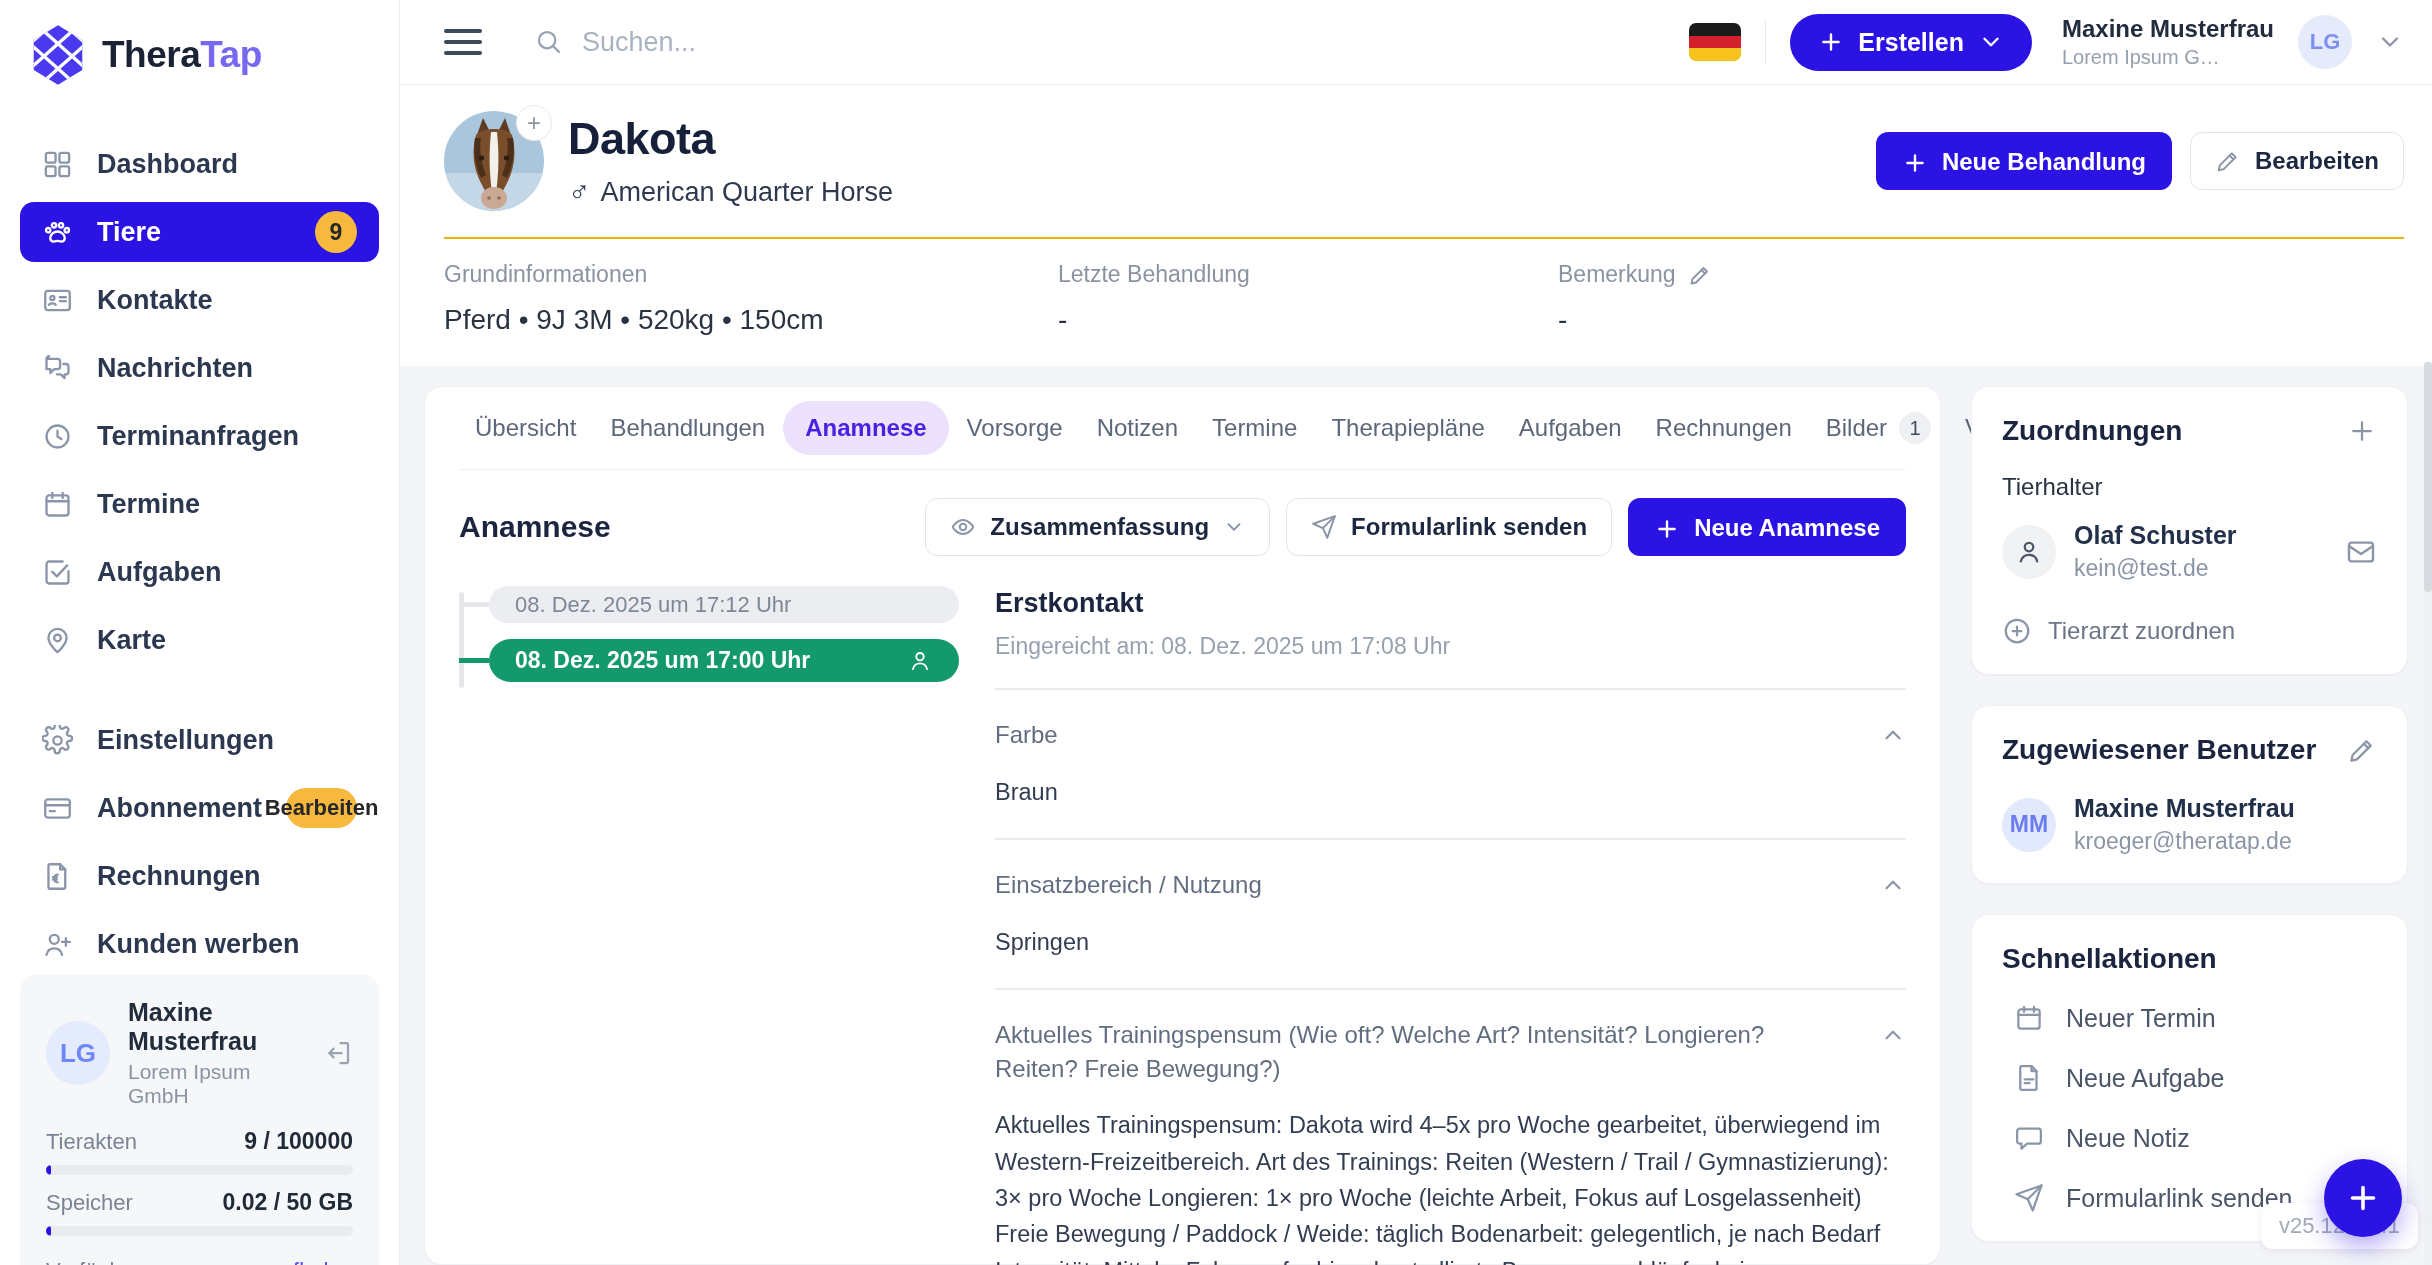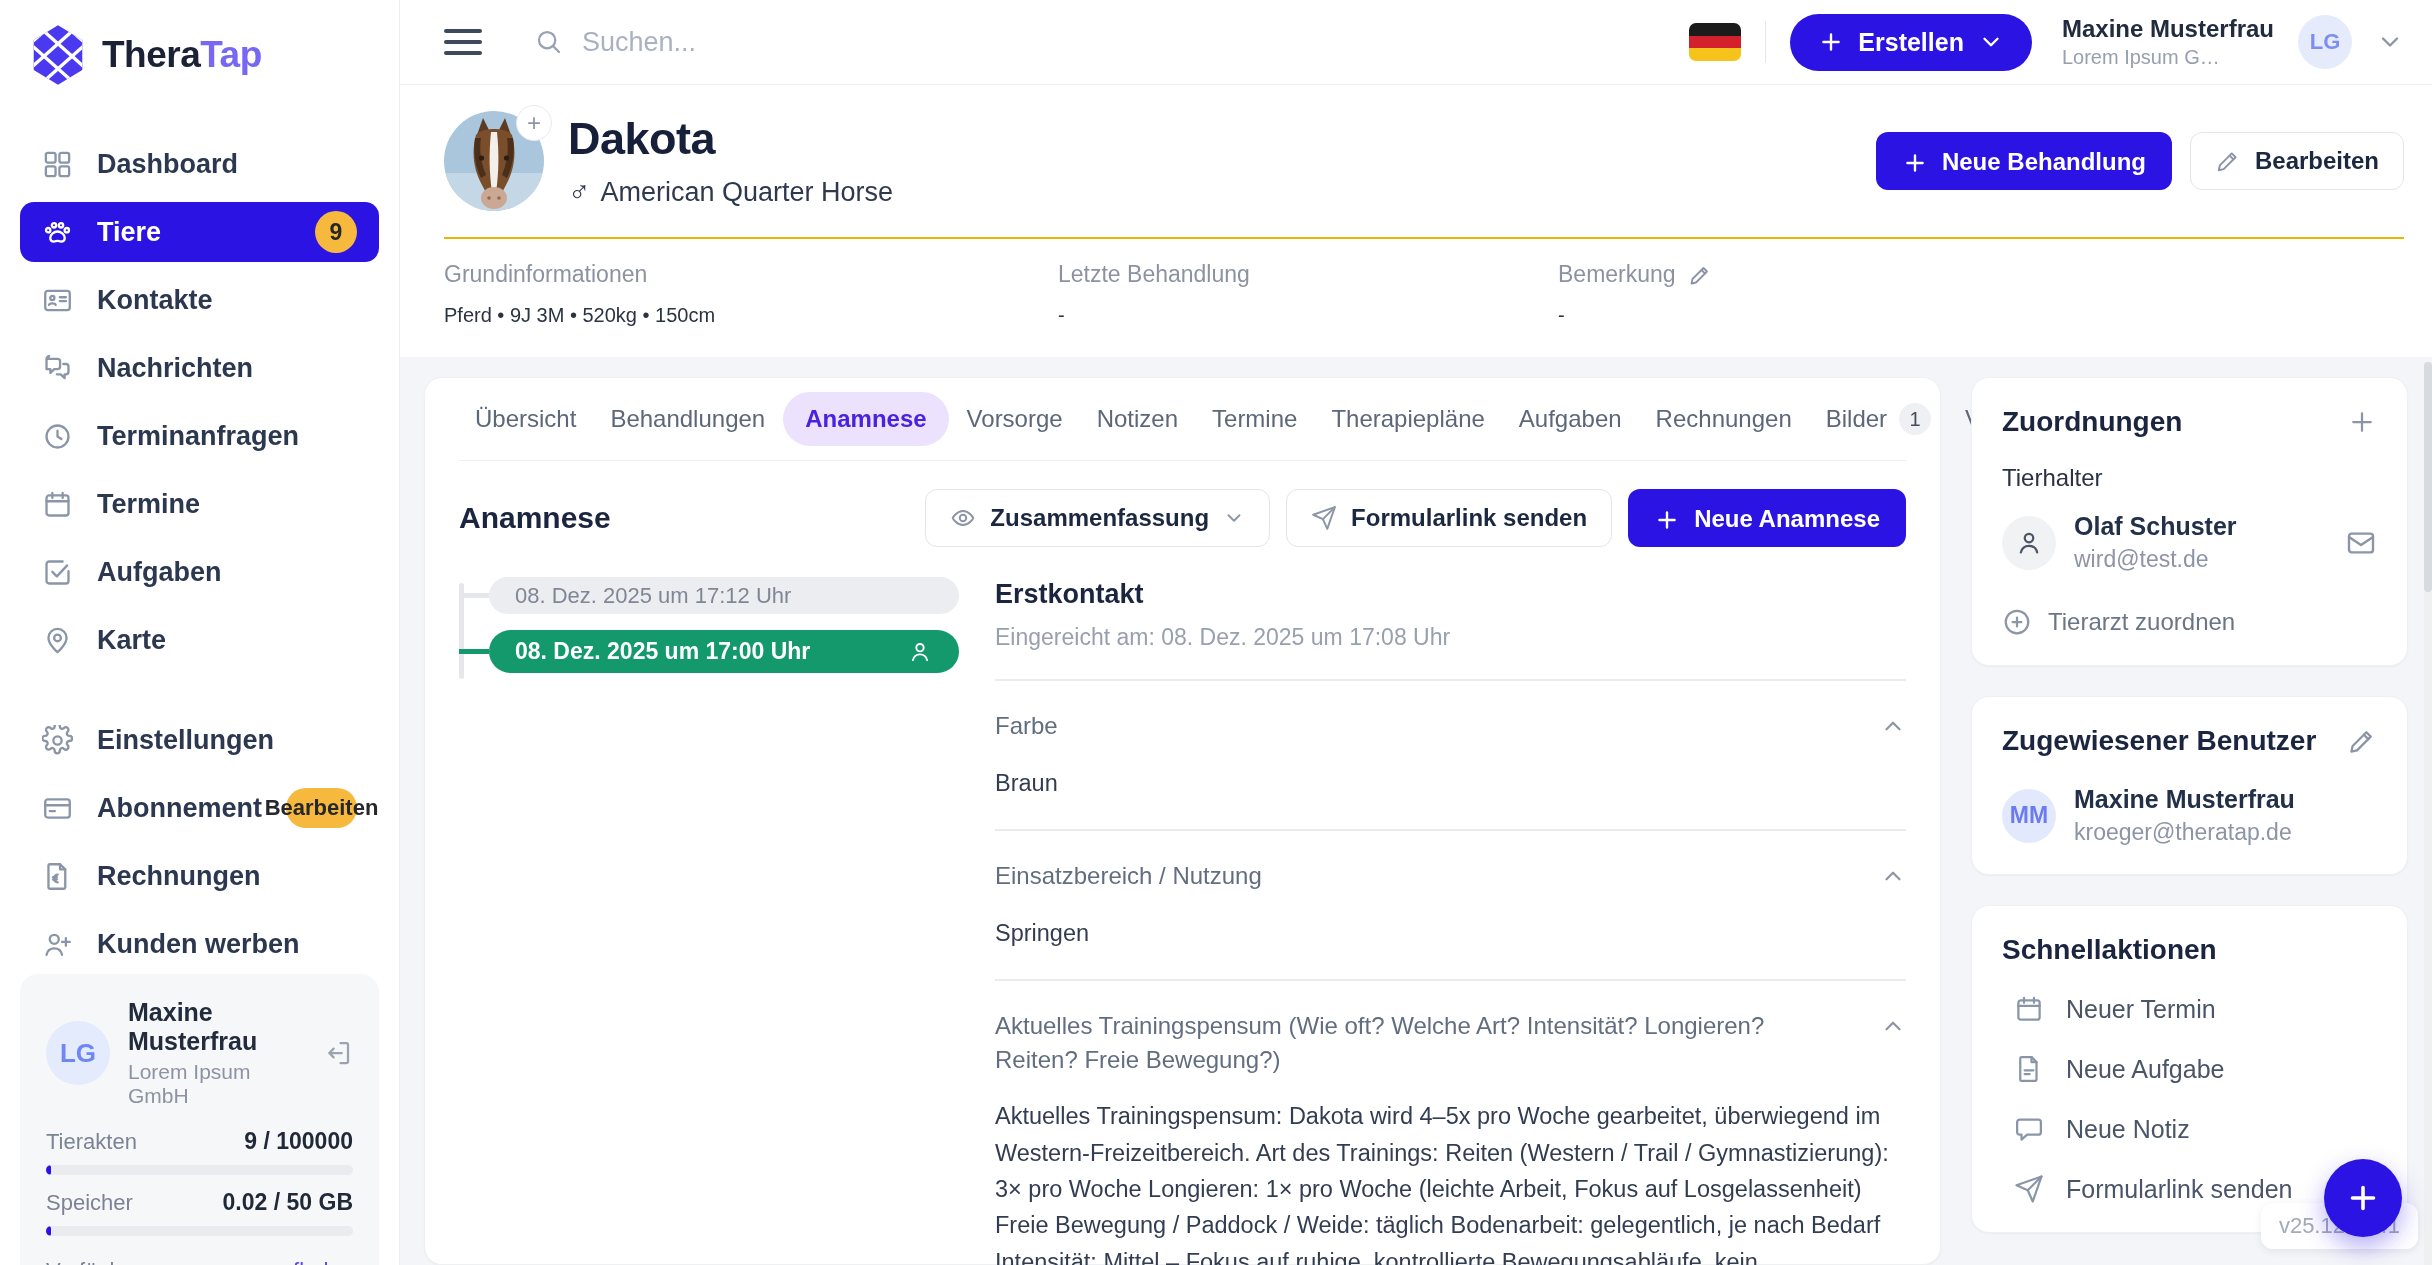--- a/index.html
+++ b/index.html
@@ -71,21 +71,21 @@
   .animal-title { font-size:45px; font-weight:800; color:#17203a; letter-spacing:-0.5px; }
   .breed-row { display:flex; align-items:center; gap:10px; margin-top:10px; font-size:27px; color:#2e3950; }
   .header-actions { margin-left:auto; display:flex; gap:18px; }
   .btn-primary { display:flex; align-items:flex-end; gap:14px; background:#2b14e3; color:#fff; border:none; border-radius:12px; padding:14px 26px; font-size:24px; font-weight:700; font-family:inherit; cursor:pointer; }
   .btn-primary svg { width:26px; height:26px; stroke:#fff; }
   .btn-outline { display:flex; align-items:center; gap:14px; background:#fff; color:#1c2740; border:1px solid #e2e5ea; border-radius:12px; padding:14px 24px; font-size:24px; font-weight:700; font-family:inherit; cursor:pointer; }
   .btn-outline svg { width:26px; height:26px; stroke:#8b95a6; }
   .info-row { display:flex; border-top:2px solid #eab308; padding:22px 0 30px; }
   .info-col .lbl { font-size:23px; color:#8b93a2; display:flex; align-items:center; gap:12px; }
   .info-col .lbl svg { width:24px; height:24px; stroke:#8b93a2; cursor:pointer; }
-  .info-col .val { font-size:20px; color:#2a3342; margin-top:16px; }
+  .info-col .val { font-size:28px; color:#2a3342; margin-top:16px; }
   .ic1{width:614px} .ic2{width:378px} .ic3{width:500px} .ic4{flex:1}
 
   
   .content { flex:1; min-height:0; display:flex; gap:30px; padding:20px 24px 0; }
   .main-card { flex:1; min-width:0; background:#fff; border:1px solid #eef0f2; border-radius:18px; padding:0 34px 20px; box-shadow:0 1px 2px rgba(20,30,60,.04); }
   .tabs-row { display:flex; align-items:center; gap:2px; border-bottom:1px solid #eef0f3; padding:12px 0; }
   .tab { padding:13px 16px; font-size:24px; color:#5c6779; border-radius:999px; white-space:nowrap; cursor:pointer; display:flex; align-items:center; gap:12px; }
   .tab.active { background:#ece2fd; color:#4822e0; font-weight:600; padding:13px 22px; }
   .tab-badge { width:32px; height:32px; border-radius:50%; background:#eef0f3; color:#434c5c; font-size:20px; display:flex; align-items:center; justify-content:center; }
 
@@ -546,21 +546,21 @@
           <div class="sub-label">Tierhalter</div>
           <div class="person-row">
             <div class="p-avatar">
               <svg viewBox="0 0 24 24" fill="none" stroke-width="1.8" stroke-linecap="round" stroke-linejoin="round">
                   <circle cx="12" cy="8" r="3.4"></circle>
                   <path d="M5.5 19.5c.8-3.6 3.5-5.3 6.5-5.3s5.7 1.7 6.5 5.3"></path>
                 </svg>
             </div>
             <div>
               <div class="p-name">Olaf Schuster</div>
-              <div class="p-email">wird@test.de</div>
+              <div class="p-email">kein@test.de</div>
             </div>
             <span class="trailing">
               <svg viewBox="0 0 24 24" fill="none" stroke-width="1.8" stroke-linecap="round" stroke-linejoin="round">
                   <rect x="3" y="5" width="18" height="14" rx="2"></rect>
                   <path d="m3 7.5 9 6 9-6"></path>
                 </svg>
             </span>
           </div>
           <div class="assign-row">
             <svg viewBox="0 0 24 24" fill="none" stroke-width="1.8" stroke-linecap="round">

